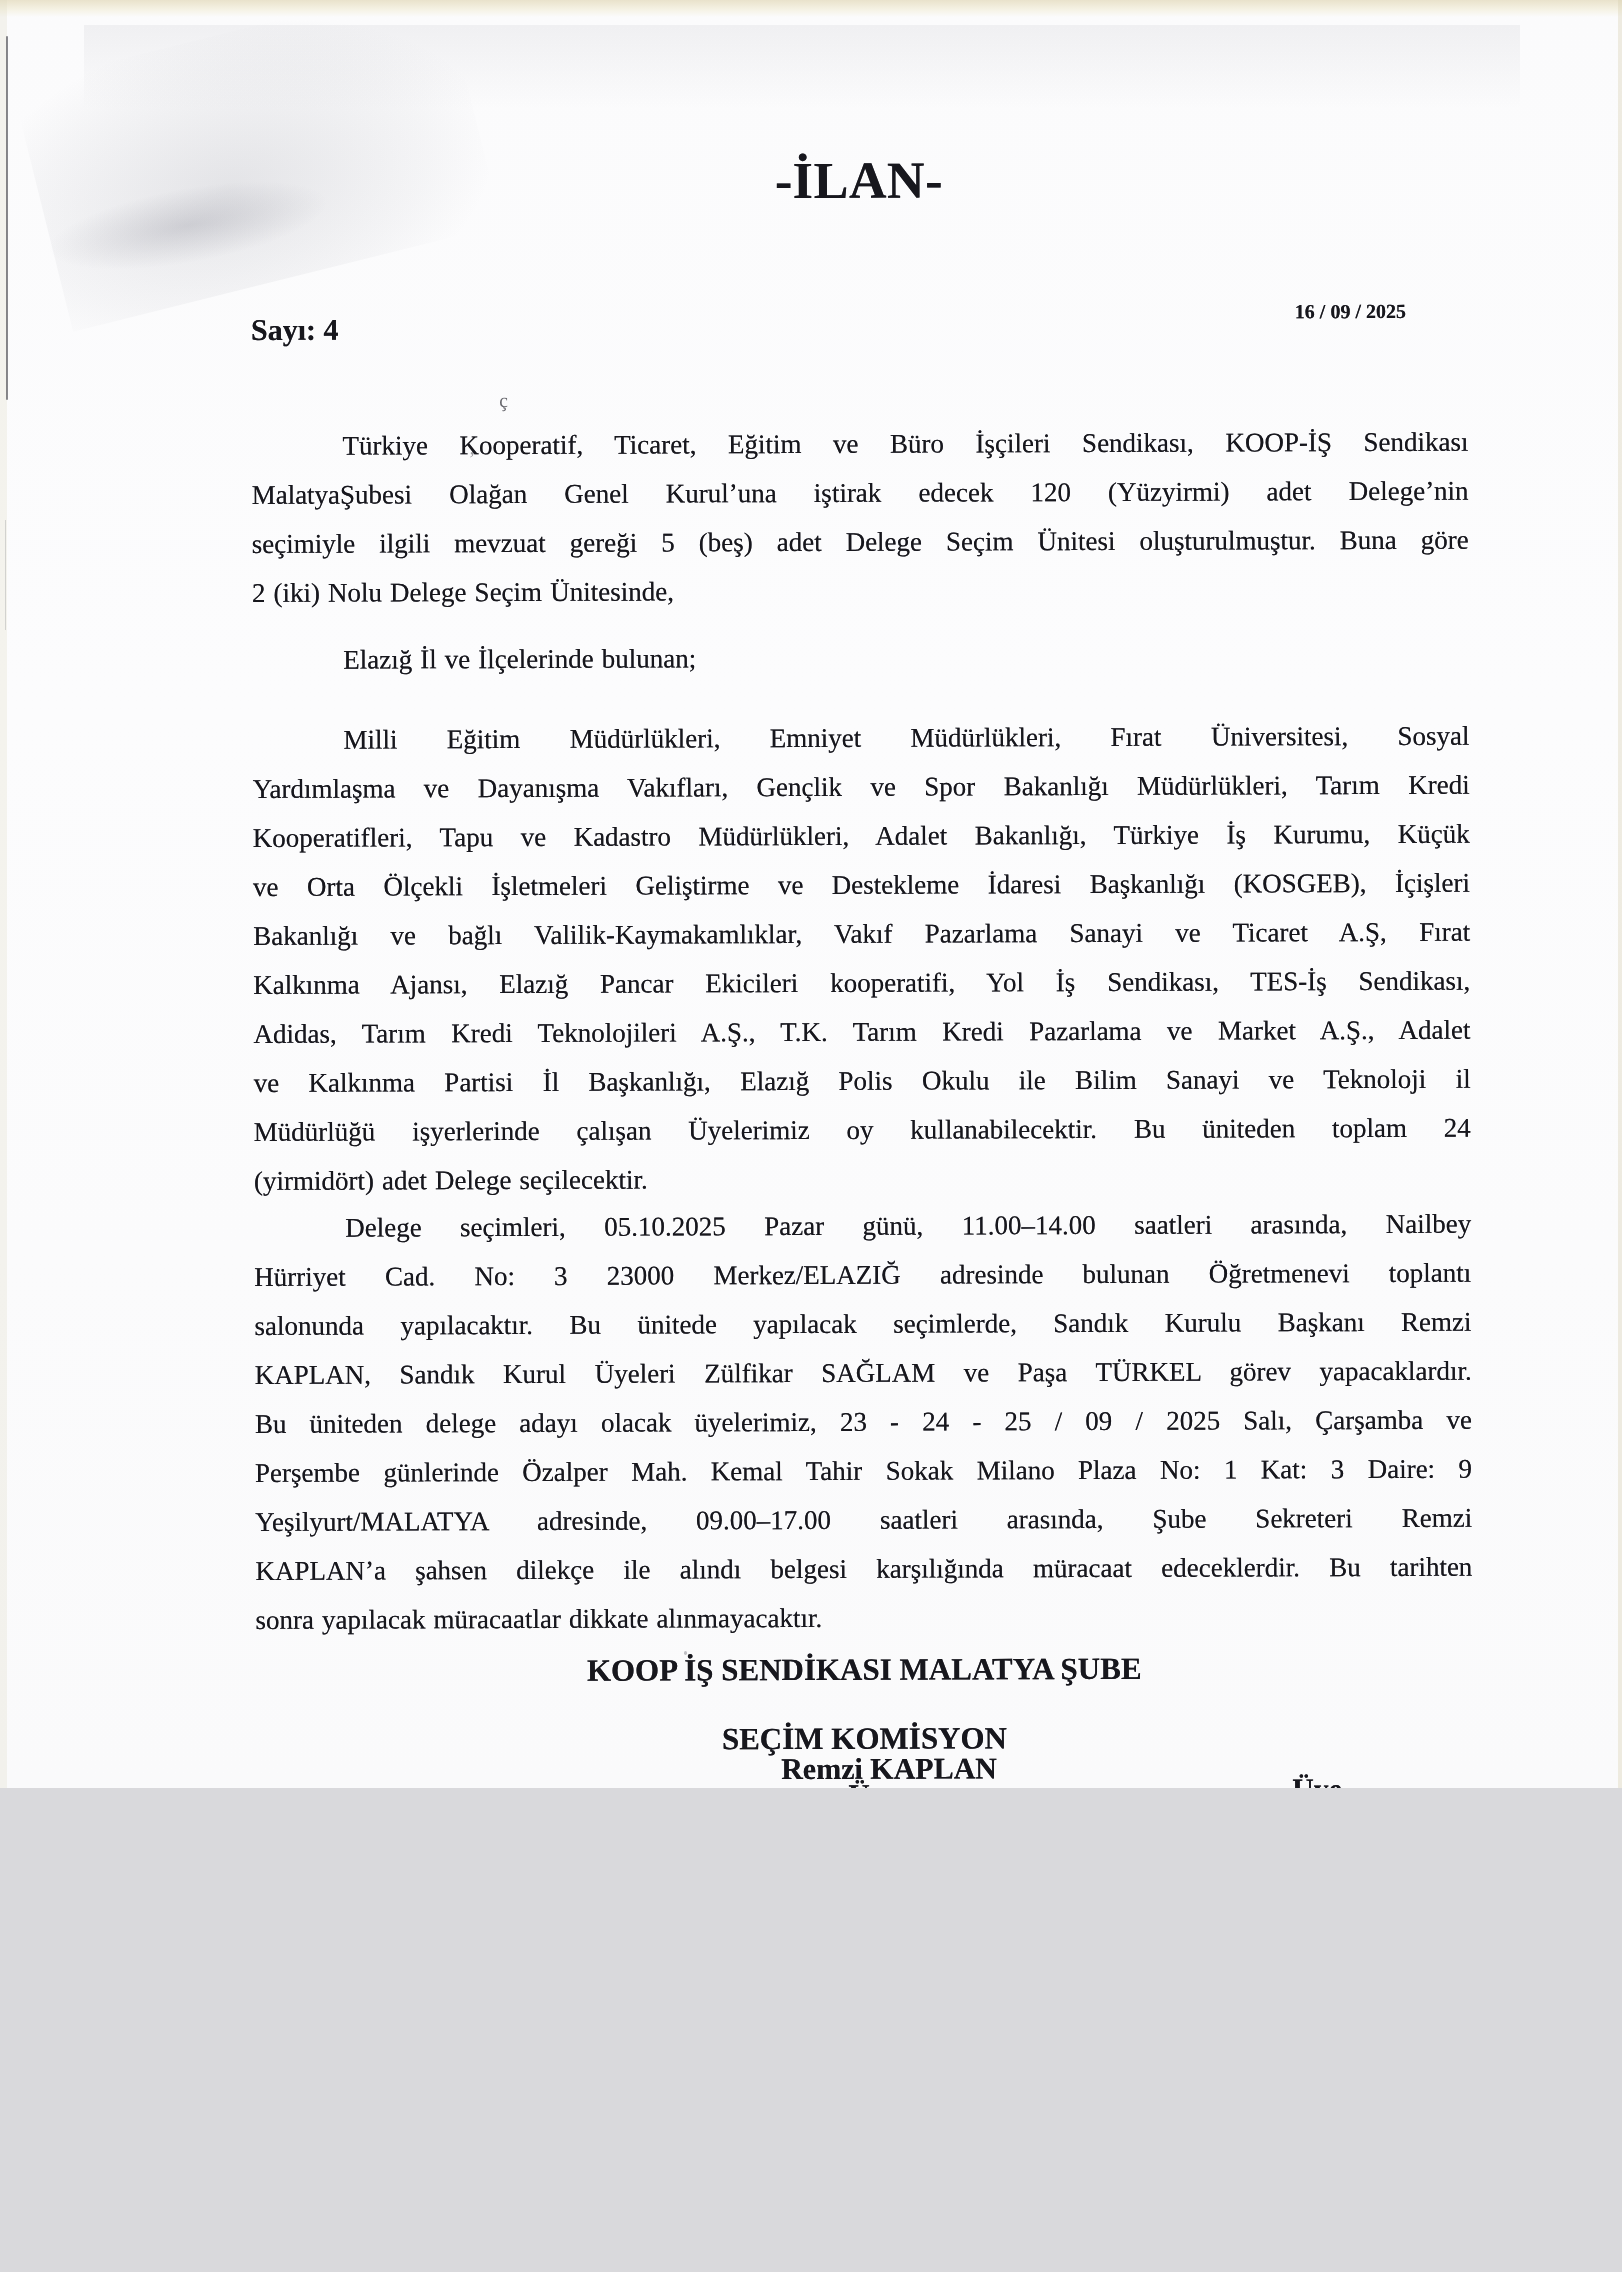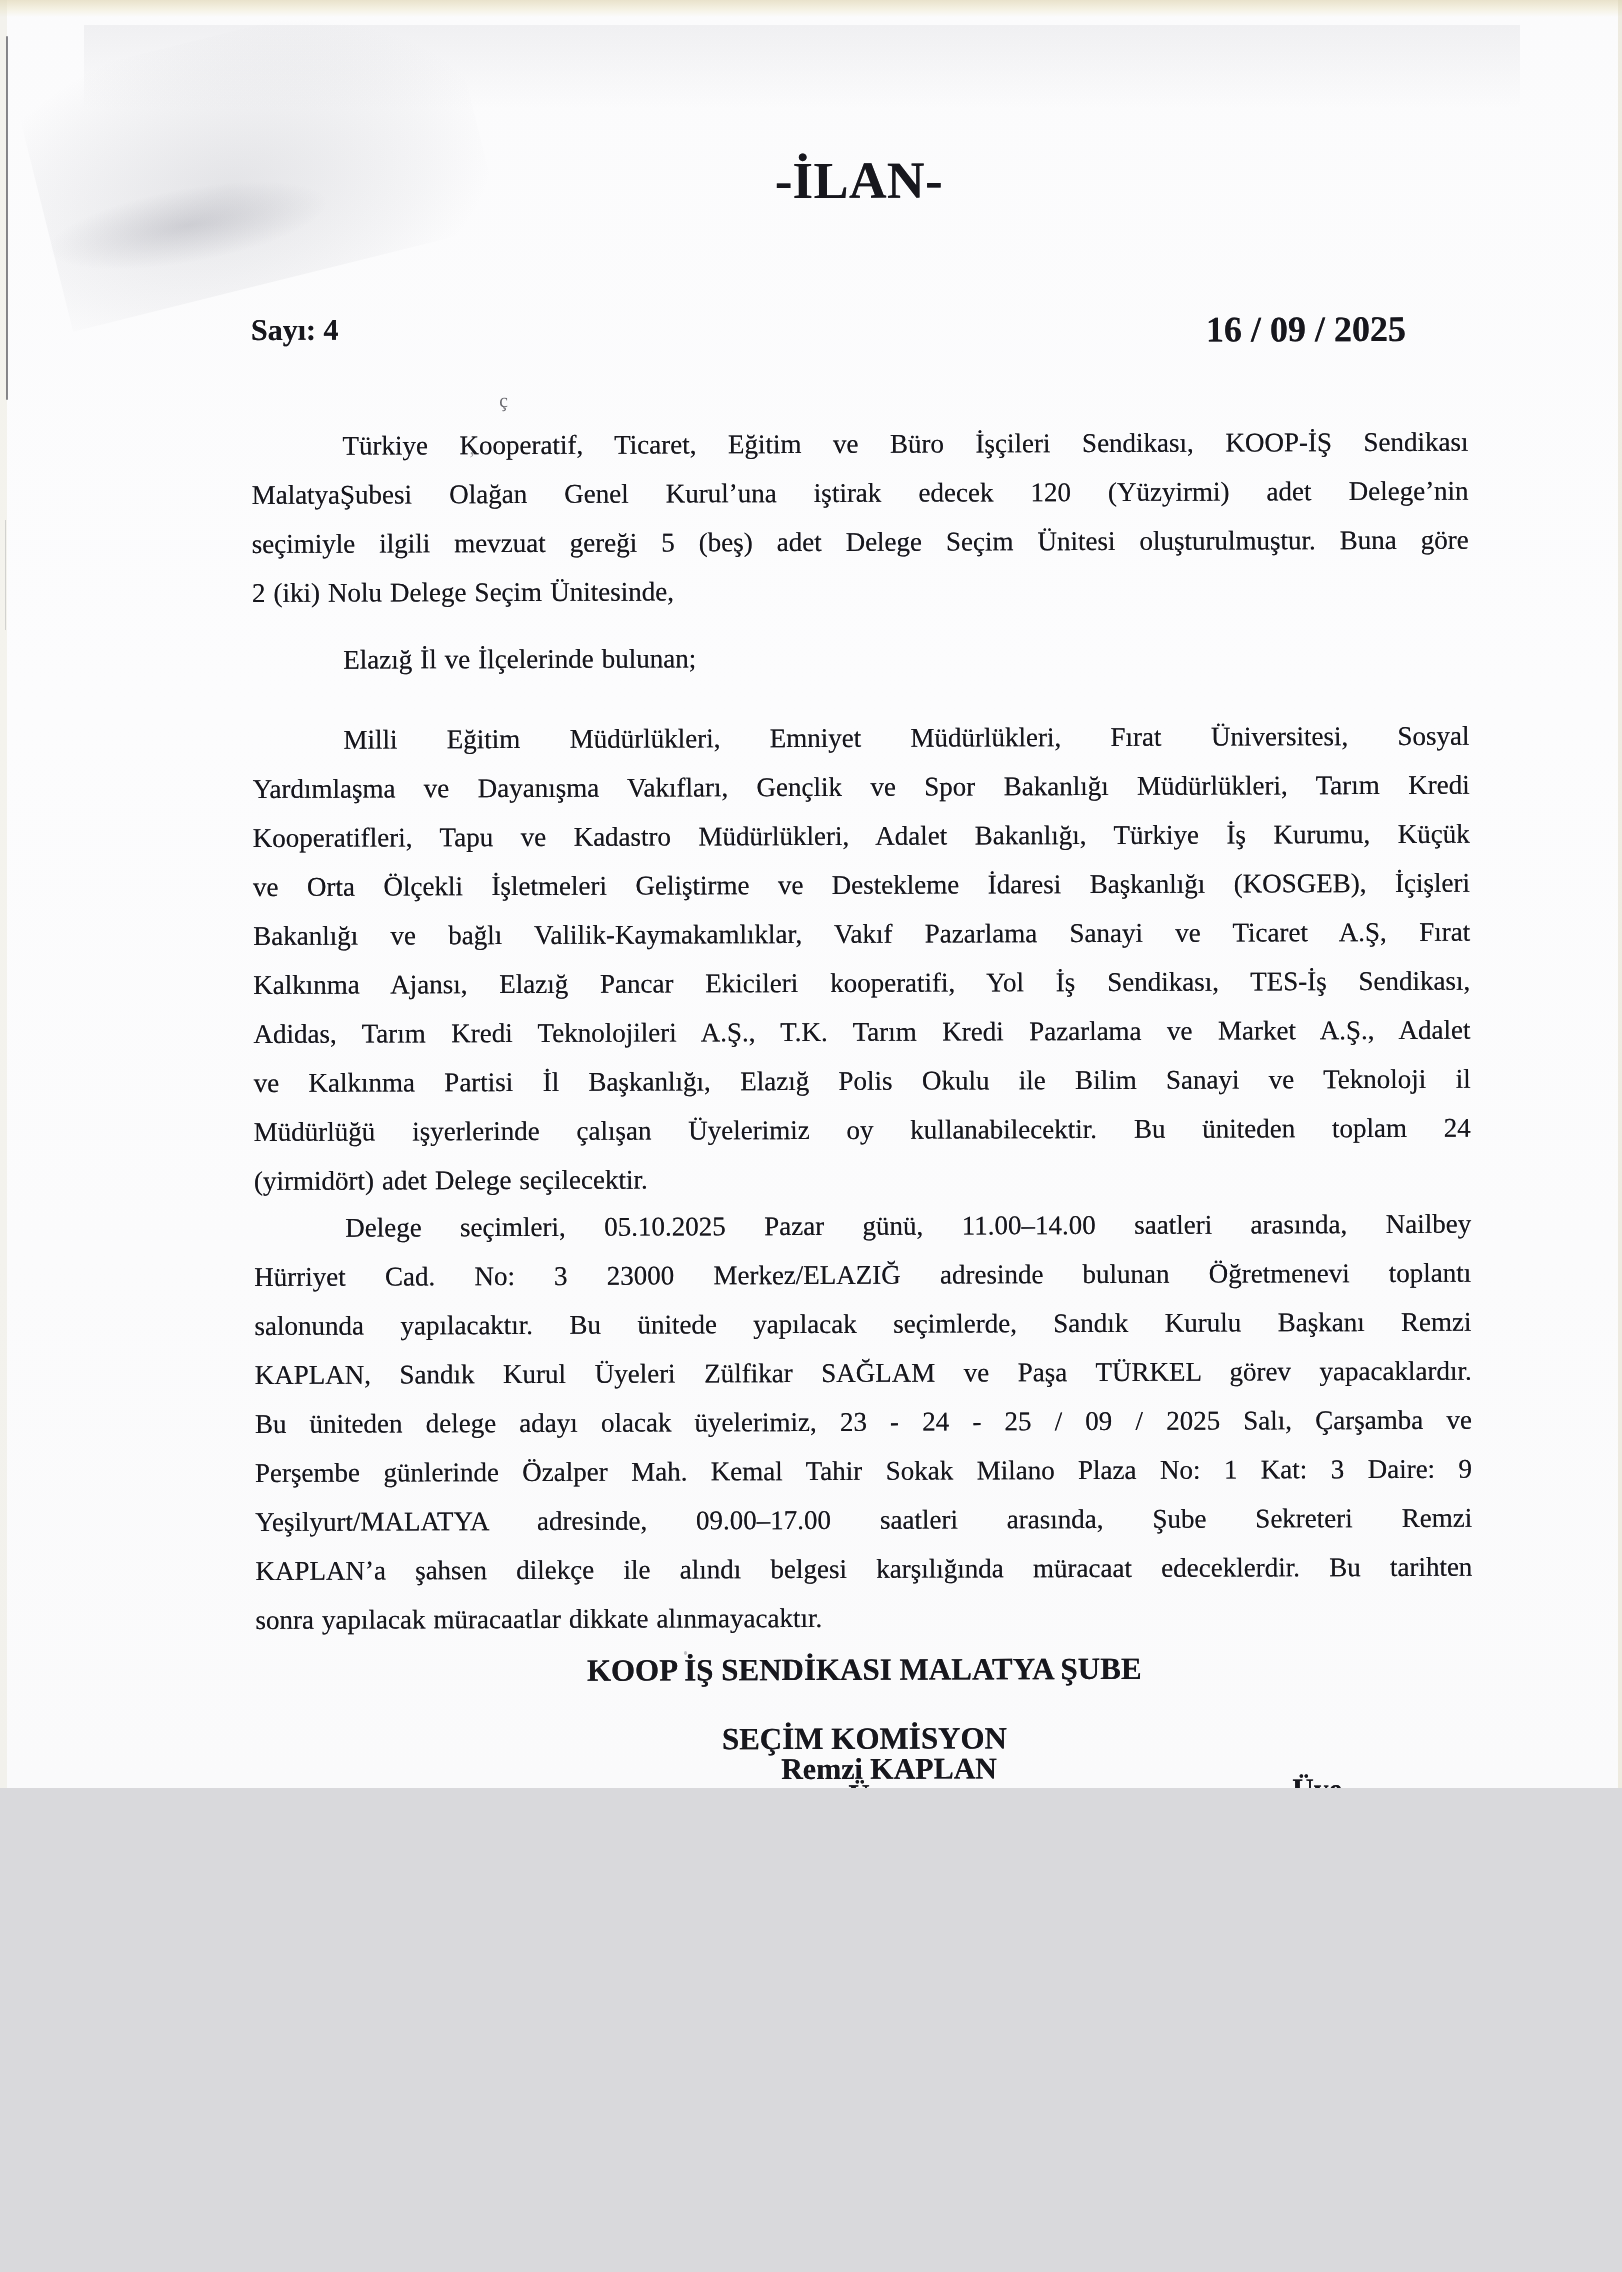--- a/index.html
+++ b/index.html
@@ -7,21 +7,21 @@
     position:relative;width:1622px;height:1788px;margin:0 auto;
     background:linear-gradient(180deg,#fbfbfc 0%,#fcfcfd 40%,#fafafb 100%);
     overflow:hidden;font-family:"Liberation Serif","DejaVu Serif",serif;color:#17171d;
   }
   .sheet{position:absolute;inset:0;transform:rotate(-0.2deg);transform-origin:50% 50%;}
   .content{position:absolute;left:253px;top:0;width:1217px;}
   .ink{text-shadow:0 0 0.6px rgba(12,12,22,.72);}
   .title{position:absolute;left:0;top:151px;width:100%;text-align:center;
          font-size:52px;font-weight:700;letter-spacing:0.6px;}
   .sayi{position:absolute;left:0;top:311px;font-size:30px;font-weight:700;}
-  .date{position:absolute;right:62px;top:310px;font-size:36px;font-weight:700;}
+  .date{position:absolute;right:62px;top:302px;font-size:20px;font-weight:700;}
   .para{position:absolute;left:0;width:1217px;font-size:27px;line-height:49px;word-spacing:1.3px;}
   .p1{top:420px;} .p2{top:634px;padding-left:91px;} .p3{top:714px;} .p4{top:1202px;}
   .jline{text-align:justify;text-align-last:justify;}
   .jlast{text-align:left;text-align-last:left;}
   .ind{padding-left:91px;}
   .h1{position:absolute;left:0;top:1652px;width:100%;text-align:center;font-size:31px;font-weight:700;}
   .h2{position:absolute;left:0;top:1721px;width:100%;text-align:center;font-size:31px;font-weight:700;}
   .sig-label{position:absolute;transform:translateX(-50%);font-size:30px;font-weight:700;white-space:nowrap;}
   .sig-svg{position:absolute;}
   

